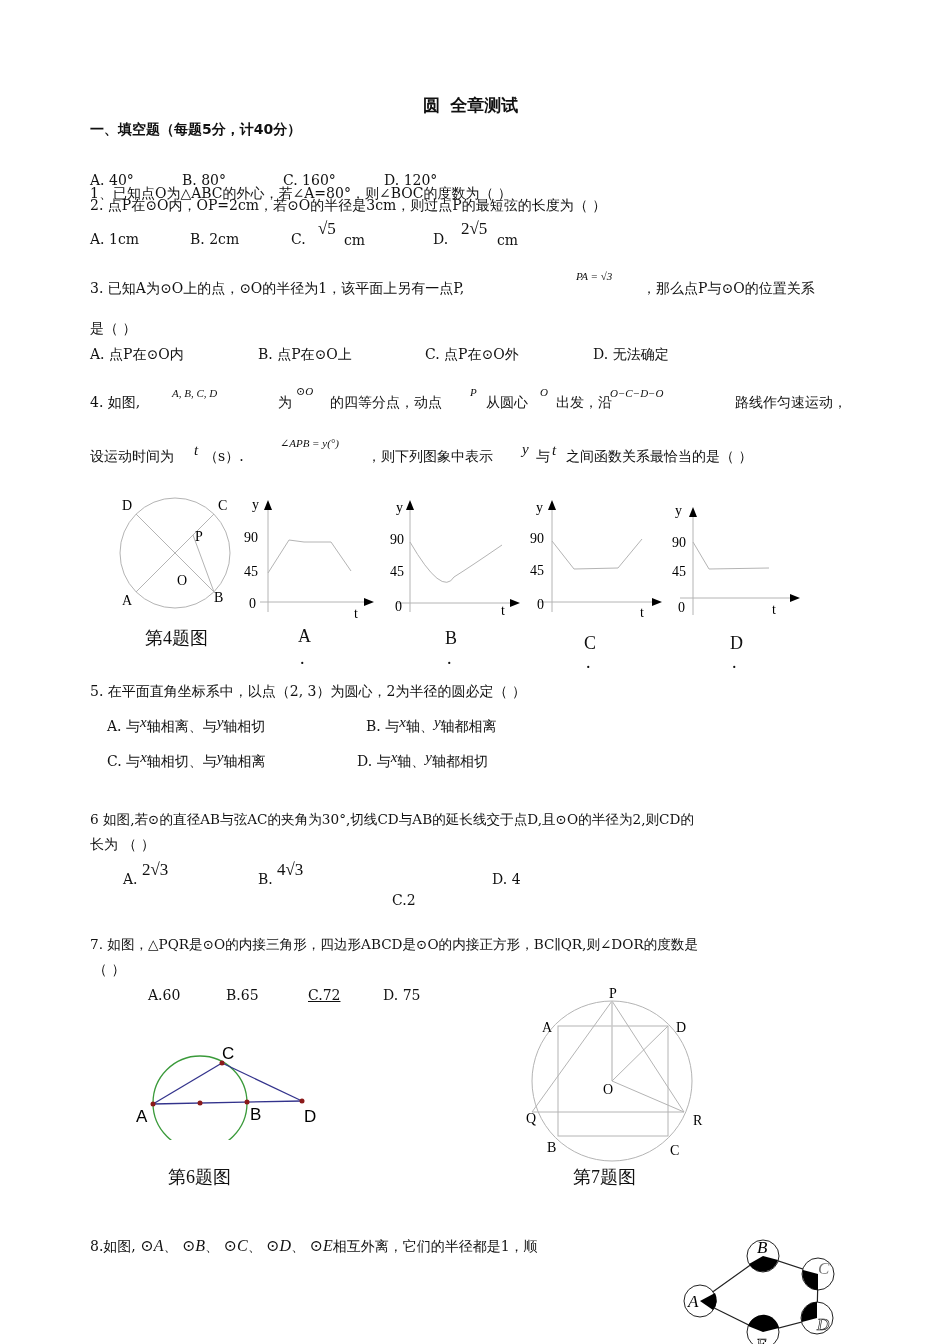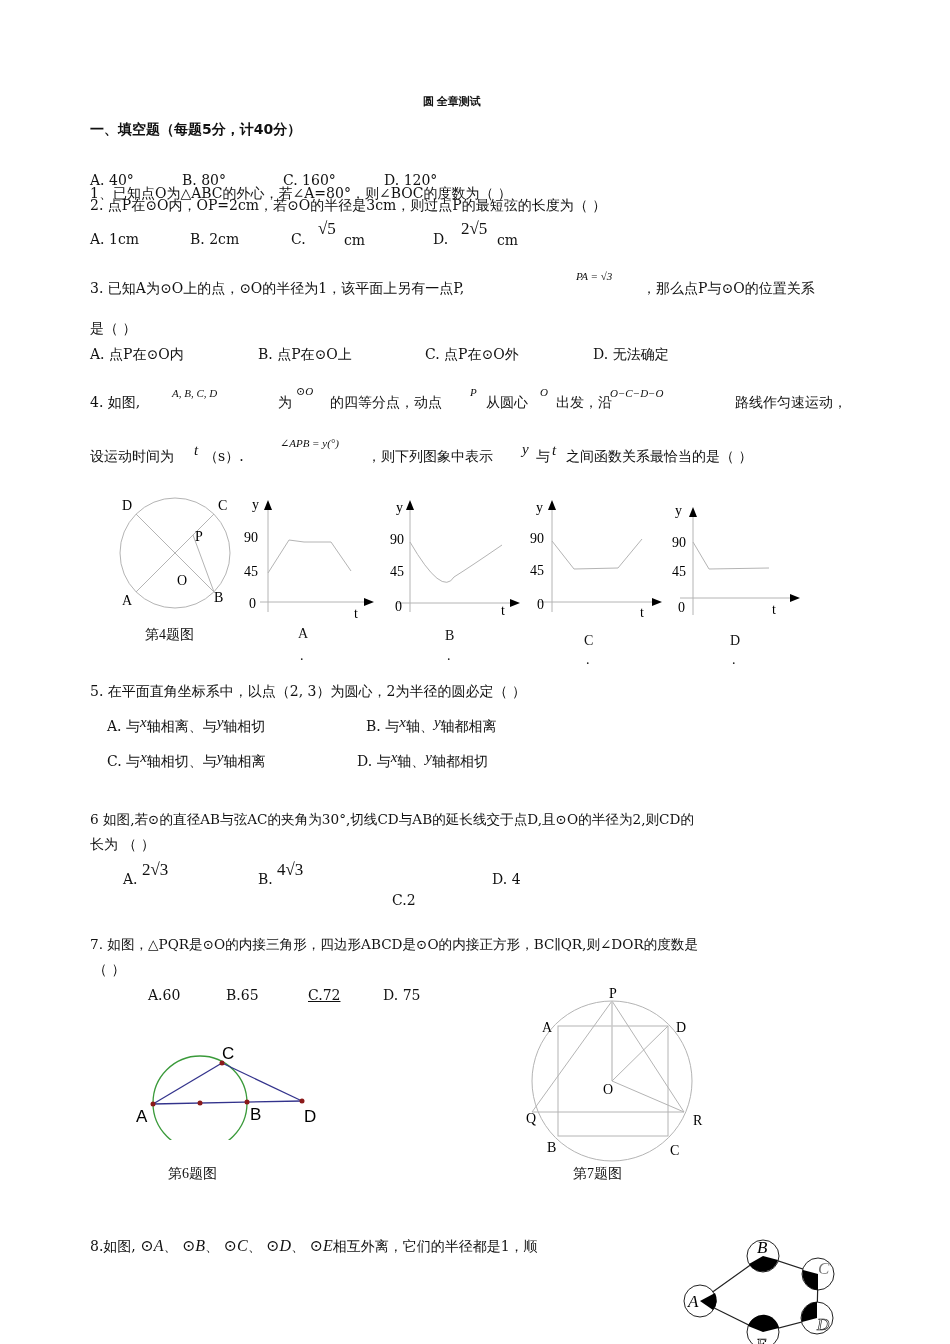--- a/index.html
+++ b/index.html
@@ -1,25 +1,25 @@
 <!DOCTYPE html>
 <html><head>
 <meta charset="utf-8">
 <style>
   html, body { margin:0; padding:0; background:#ffffff; }
   body { width:950px; height:1344px; position:relative; overflow:hidden;
          font-family:"DejaVu Serif","Liberation Serif",serif; color:#111; }
   .abs { position:absolute; white-space:nowrap; }
   .t { font-size:14px; line-height:18px; }
-  .title { font-size:11px; font-weight:bold; font-family:Liberation Serif, serif; }
+  .title { font-size:17px; font-weight:bold; font-family:Liberation Mono, monospace; }
   .sec { font-size:14px; font-weight:bold; font-family:"DejaVu Sans","Liberation Sans",sans-serif; }
   .math { font-family:"Liberation Serif","DejaVu Serif",serif; font-style:italic; font-size:11px; }
   .mathu { font-family:"Liberation Serif","DejaVu Serif",serif; font-size:17px; }
   .fig { position:absolute; }
-  .cap { font-size:14px; font-family:"Liberation Serif",serif; }
+  .cap { font-size:18px; font-family:"Liberation Serif",serif; }
   svg text { font-family:"Liberation Serif","DejaVu Serif",serif; }
 </style>
 </head>
 <body>
 
 <div class="abs title" style="left:423px;top:94px;">圆 全章测试</div>
 <div class="abs sec" style="left:90px;top:121px;">一、填空题（每题5分，计40分）</div>
 
 <div class="abs t" style="left:90px;top:146px;margin-top:38px;">1、已知点O为△ABC的外心，若∠A=80°，则∠BOC的度数为（   ）</div>
 <div class="abs t" style="left:90px;top:171px;">A. 40°</div>

